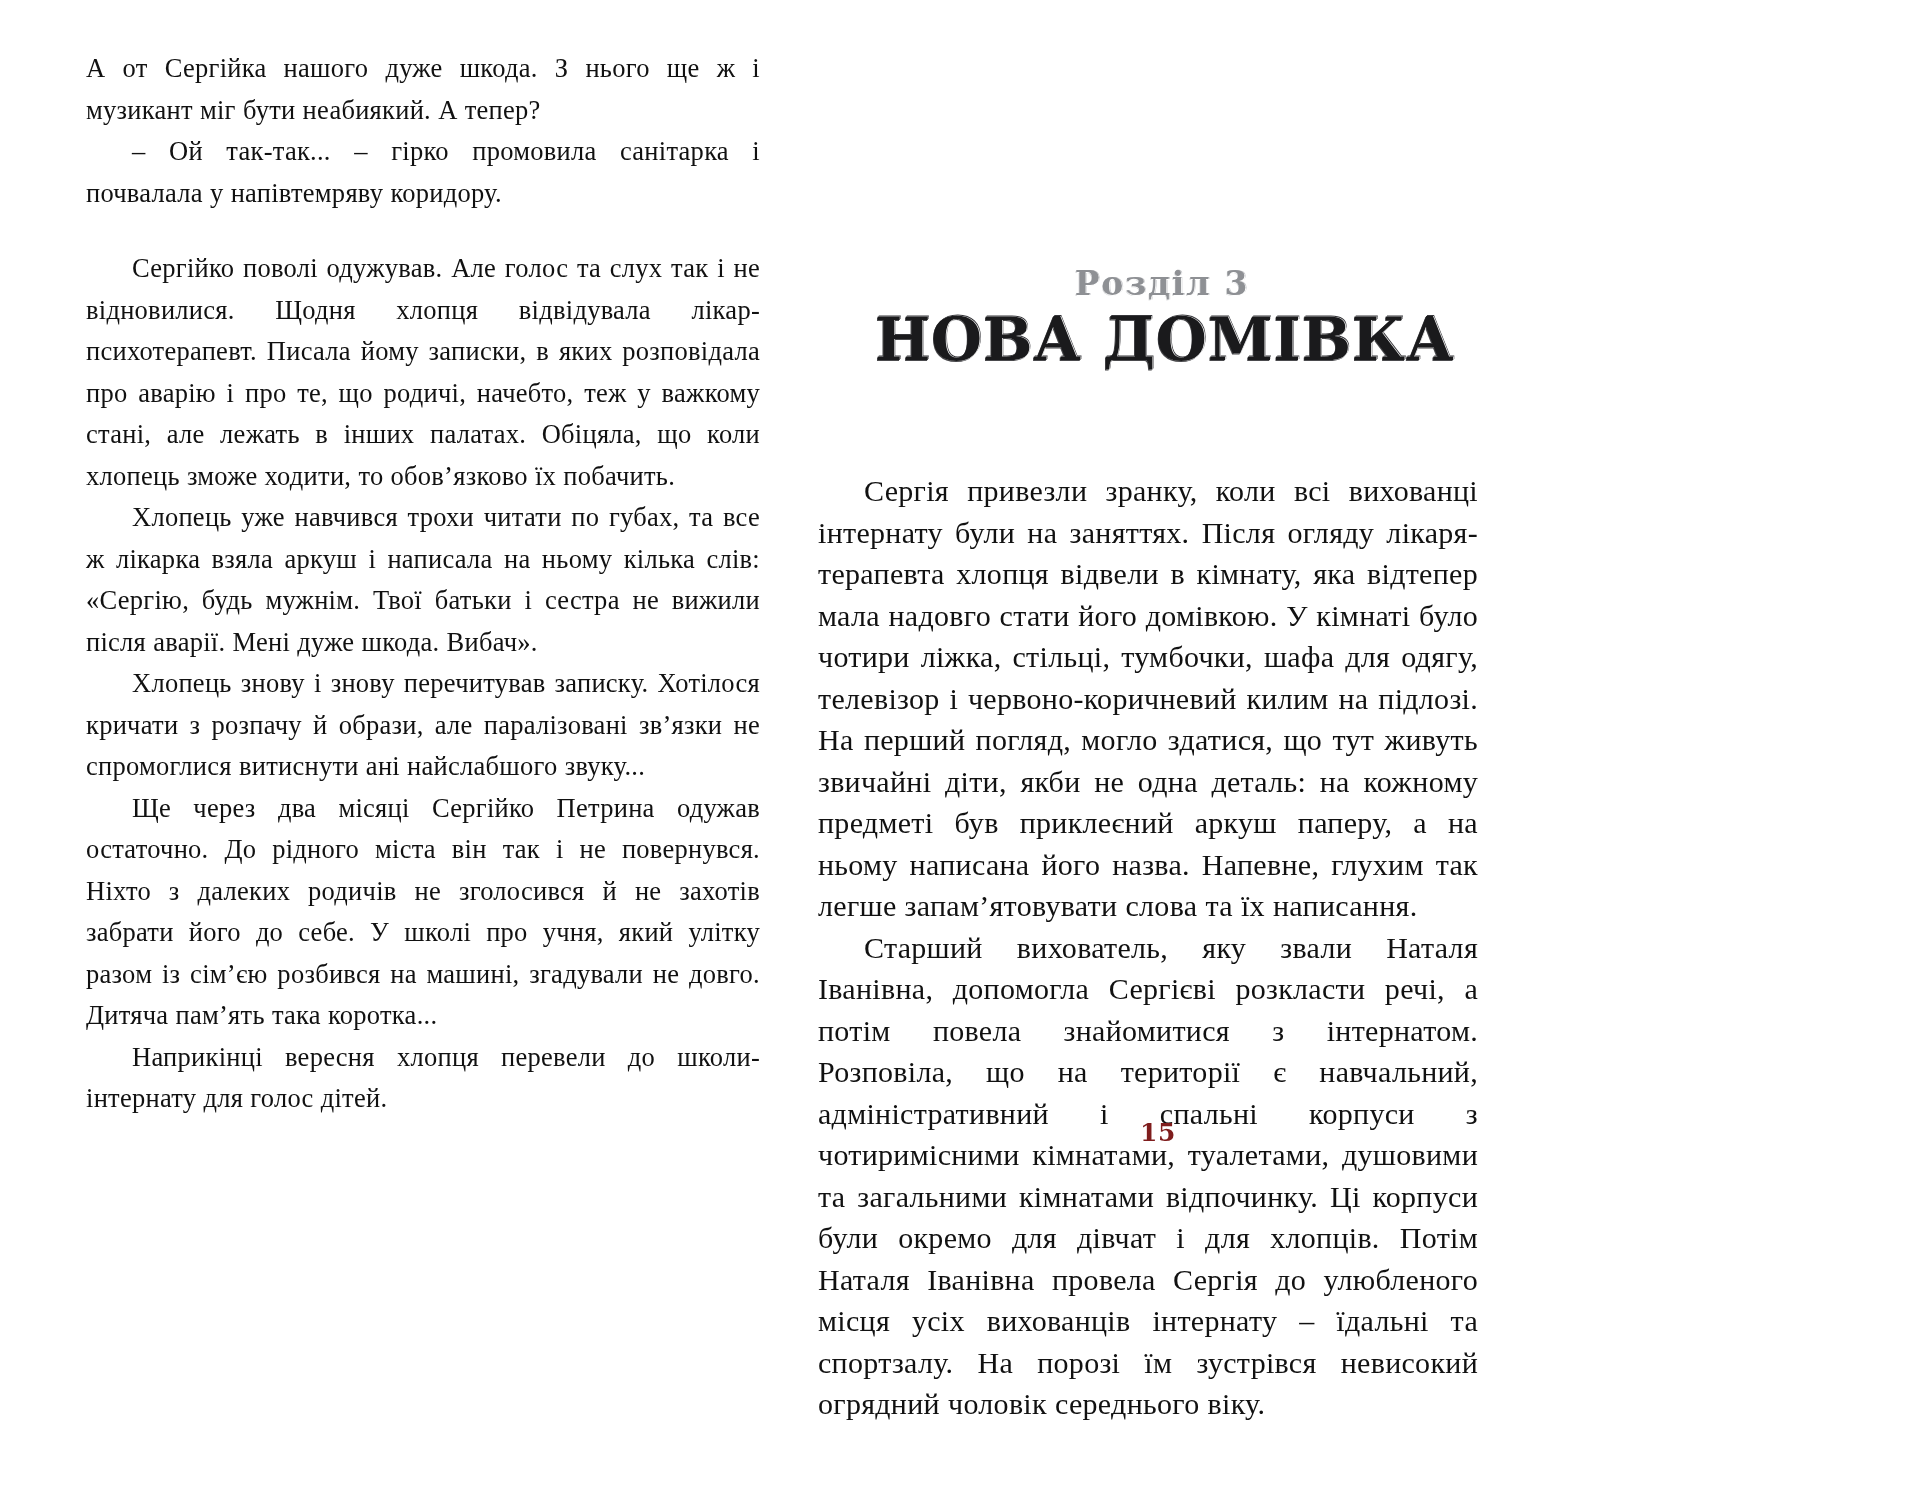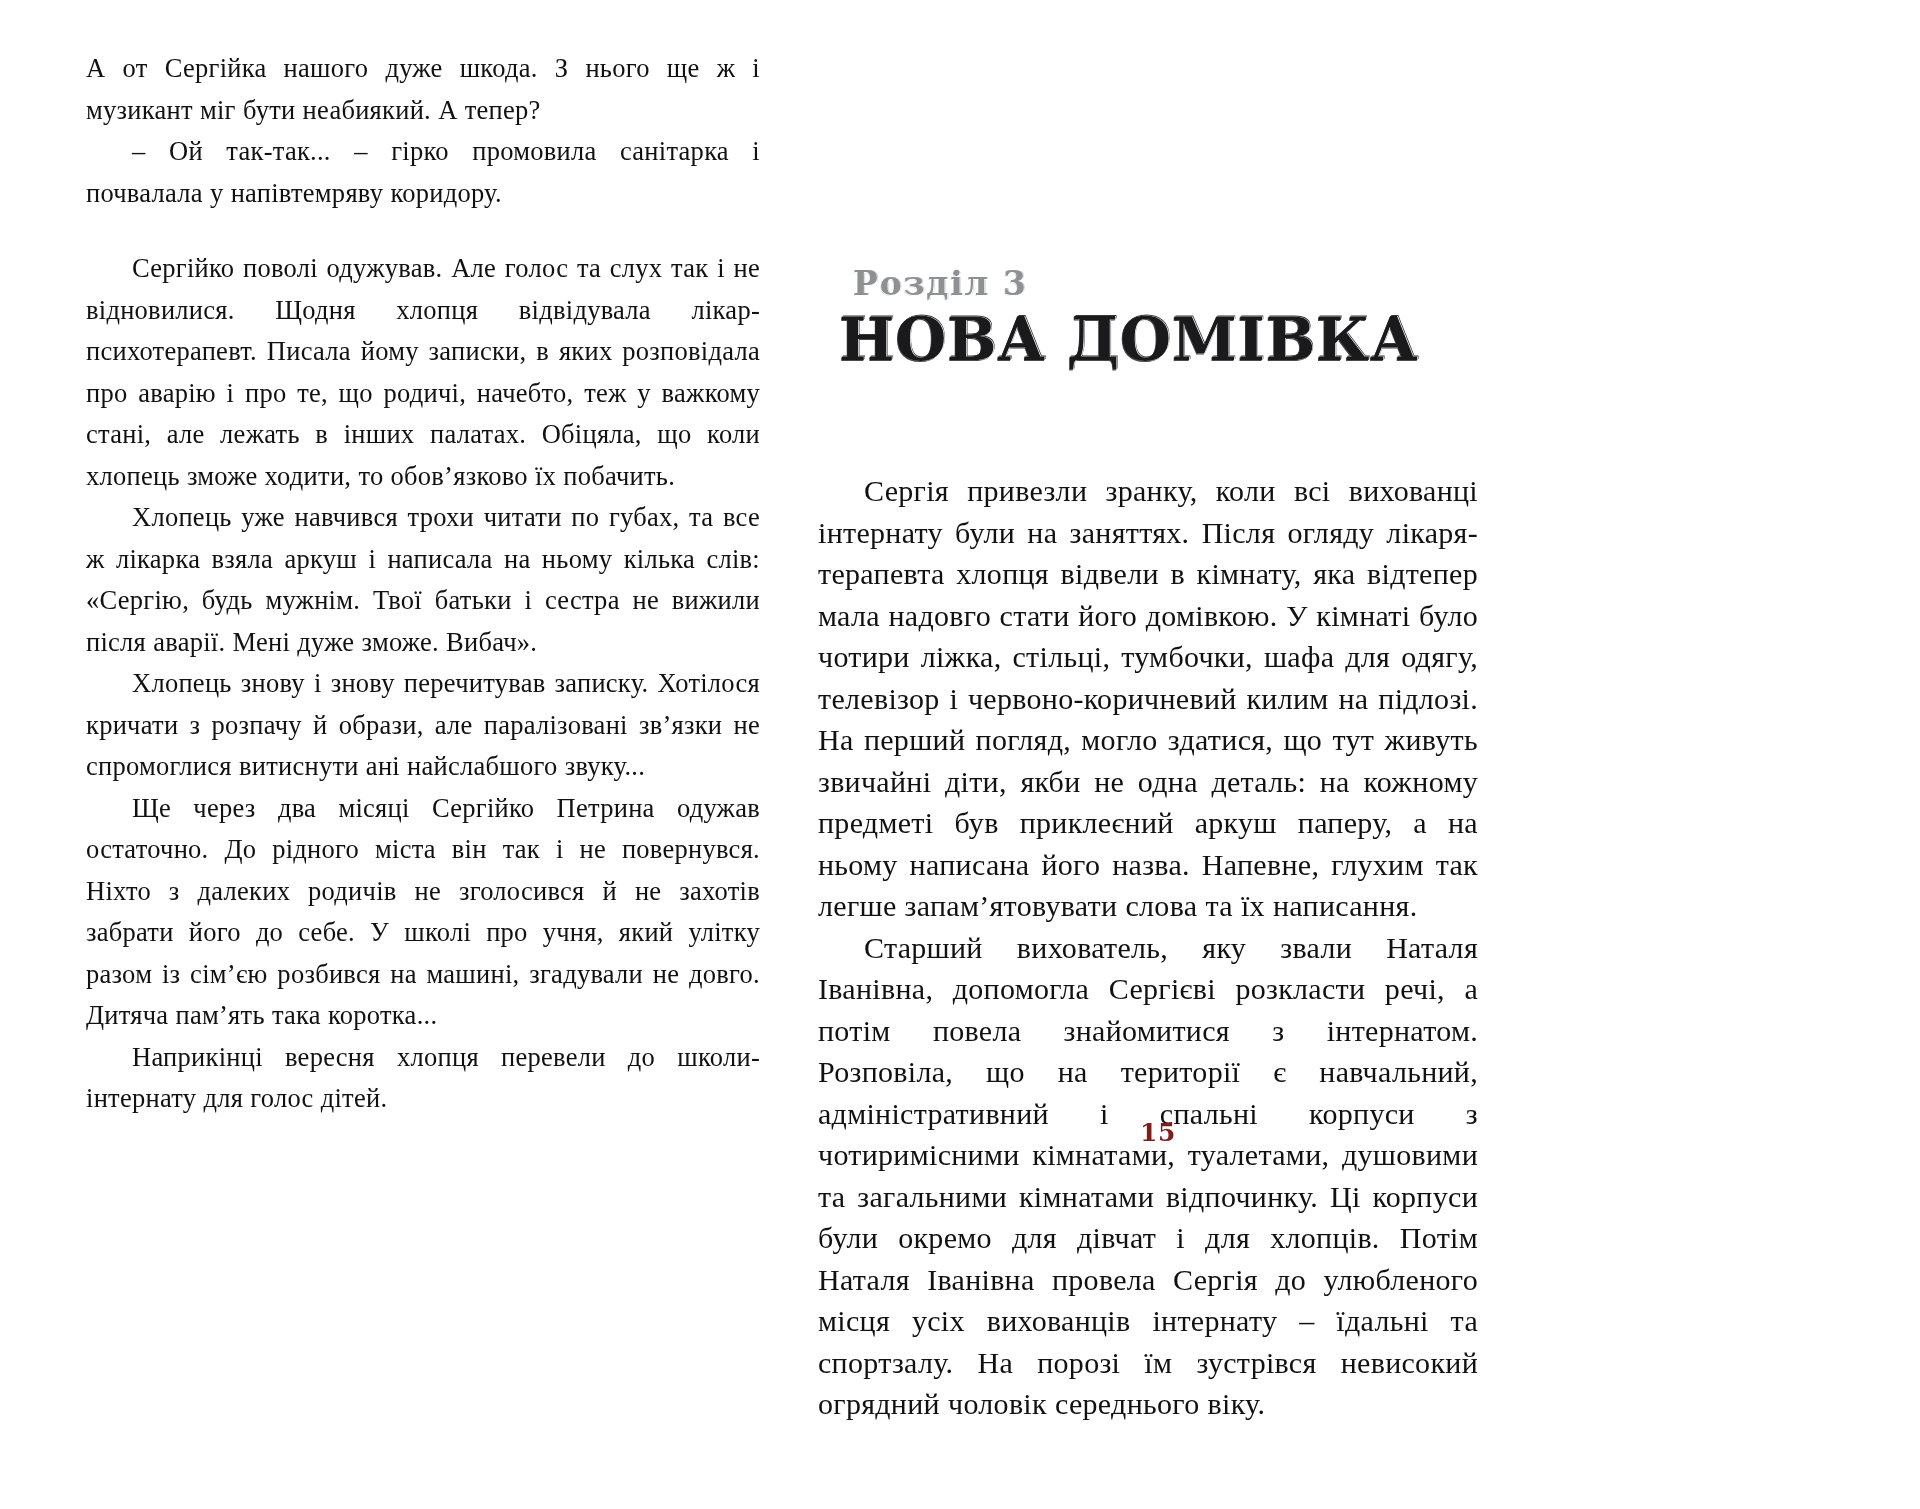--- a/index.html
+++ b/index.html
@@ -55,23 +55,24 @@
 
   
   .right-col {
     position: absolute;
     left: 818px;
     top: 0;
     width: 660px;
   }
   .chapter-head {
     position: absolute;
-    left: 7px;
+    left: 0;
     top: 266px;
     width: 660px;
+    text-align: center;
   }
   .chapter-kicker {
     font-family: "DejaVu Serif", "Liberation Serif", serif;
     font-weight: 700;
     font-size: 33px;
     letter-spacing: 0.055em;
     color: #8e9094;
     line-height: 1;
     margin: 0 0 9px 28px;
     text-shadow:
@@ -124,21 +125,21 @@
 <body>
 
 <div class="page">
   <div class="spread">
 
     <div class="leaf leaf-left">
       <div class="textblock">
         <p class="para noindent">А от Сергійка нашого дуже шкода. З нього ще ж і музикант міг бути неабиякий. А тепер?</p>
         <p class="para">– Ой так-так... – гірко промовила санітарка і почвалала у напівтемряву коридору.</p>
         <p class="para gap-before">Сергійко поволі одужував. Але голос та слух так і не відновилися. Щодня хлопця відвідувала лікар-психотерапевт. Писала йому записки, в яких розповідала про аварію і про те, що родичі, начебто, теж у важкому стані, але лежать в інших палатах. Обіцяла, що коли хлопець зможе ходити, то обов’язково їх побачить.</p>
-        <p class="para">Хлопець уже навчився трохи читати по губах, та все ж лікарка взяла аркуш і написала на ньому кілька слів: «Сергію, будь мужнім. Твої батьки і сестра не вижили після аварії. Мені дуже зможе. Вибач».</p>
+        <p class="para">Хлопець уже навчився трохи читати по губах, та все ж лікарка взяла аркуш і написала на ньому кілька слів: «Сергію, будь мужнім. Твої батьки і сестра не вижили після аварії. Мені дуже шкода. Вибач».</p>
         <p class="para">Хлопець знову і знову перечитував записку. Хотілося кричати з розпачу й образи, але паралізовані зв’язки не спромоглися витиснути ані найслабшого звуку...</p>
         <p class="para">Ще через два місяці Сергійко Петрина одужав остаточно. До рідного міста він так і не повернувся. Ніхто з далеких родичів не зголосився й не захотів забрати його до себе. У школі про учня, який улітку разом із сім’єю розбився на машині, згадували не довго. Дитяча пам’ять така коротка...</p>
         <p class="para">Наприкінці вересня хлопця перевели до школи-інтернату для голос дітей.</p>
       </div>
     </div>
 
     <div class="leaf leaf-right"></div>
 
   </div>
 

